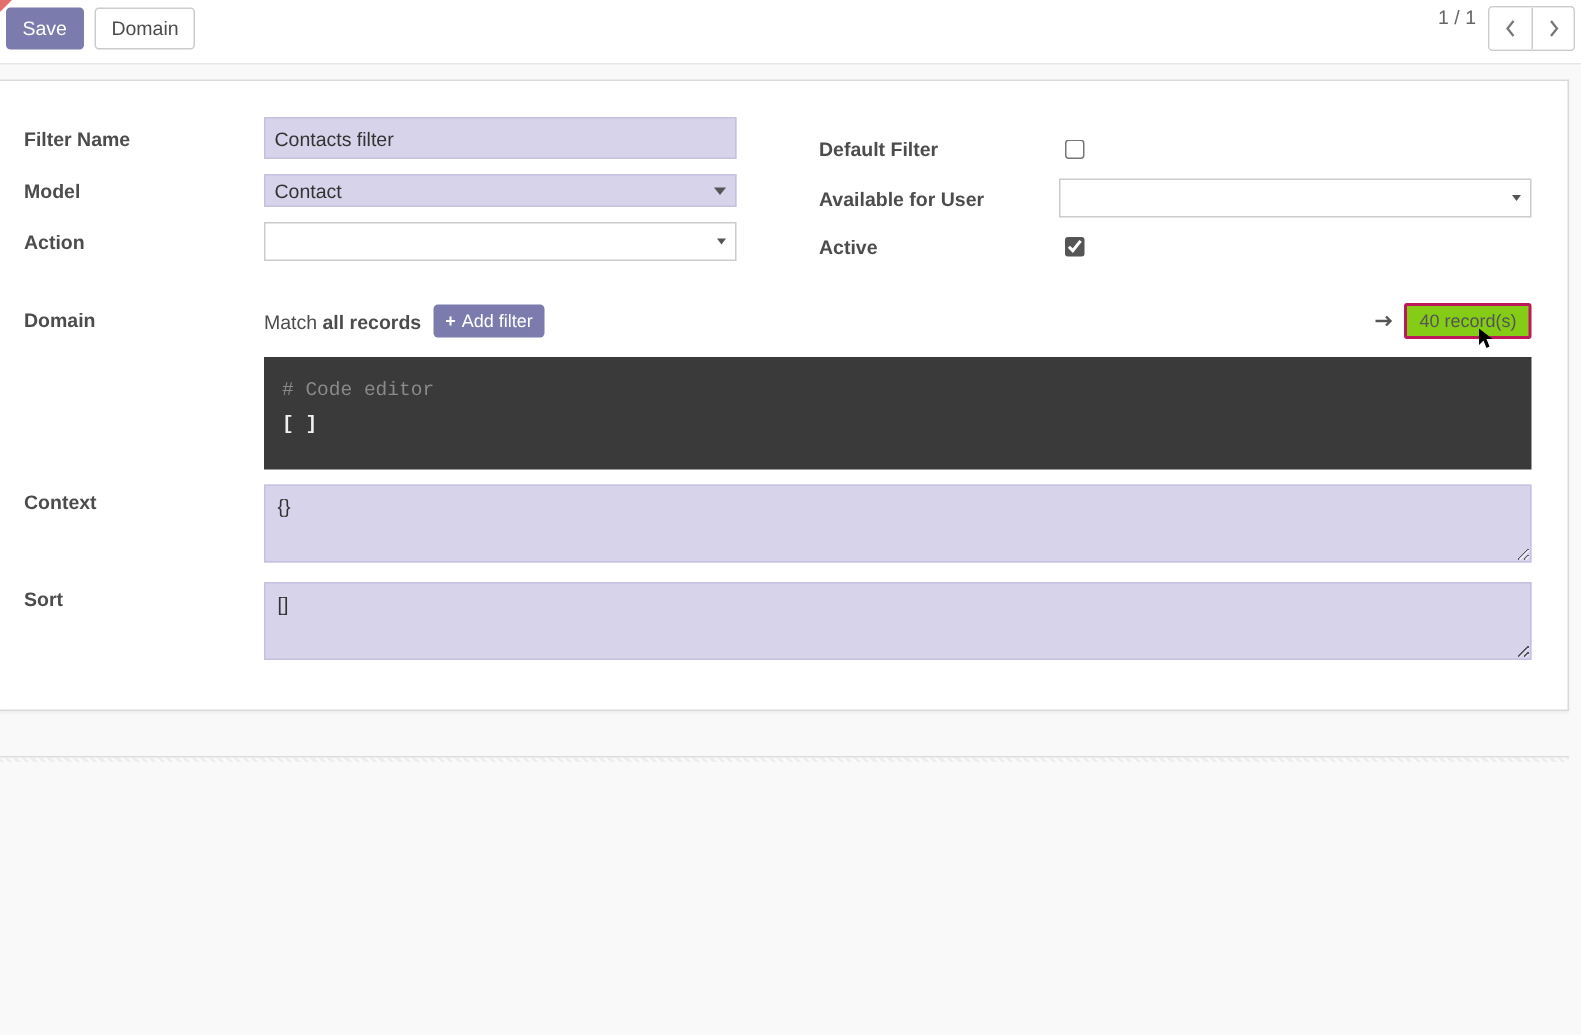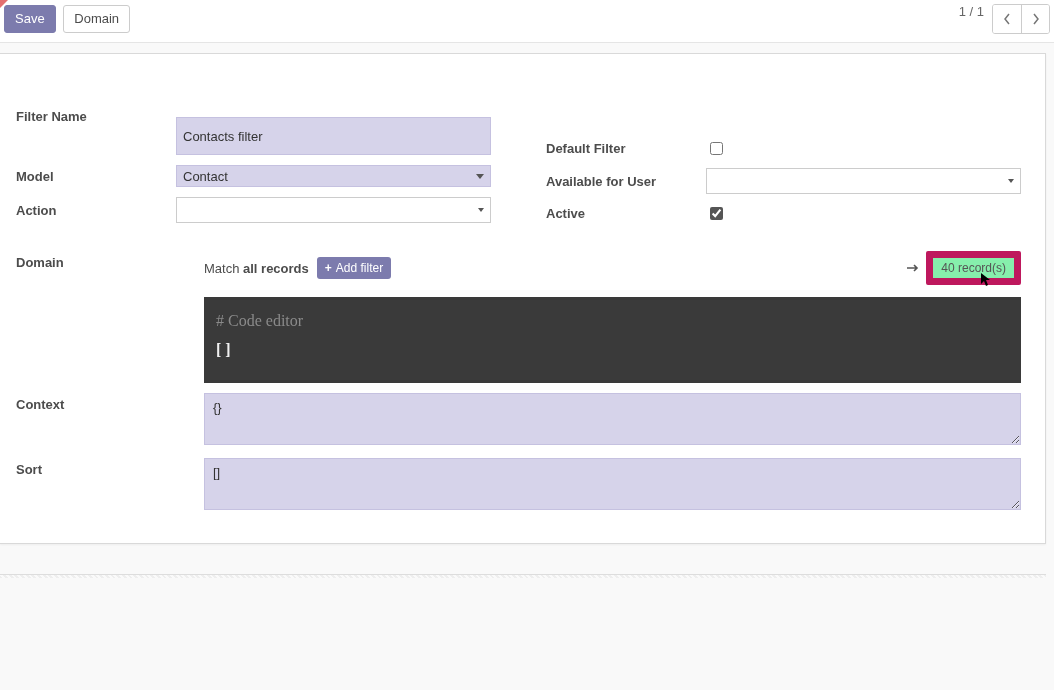--- a/index.html
+++ b/index.html
@@ -113,27 +113,26 @@
   .field-label {
     width: 160px;
     font-weight: 700;
     color: #4c4c4c;
     flex-shrink: 0;
   }
   .field-value { flex: 1; }
 
   .input-text {
     width: 100%;
-    height: 38px;
+    height: 28px;
     border: 1px solid #c5c1e0;
     background: #d6d3ea;
     color: #333;
     padding: 3px 6px;
     font-size: 13px;
-    margin-top: 39px;
   }
   .select-like {
     width: 100%;
     height: 22px;
     border: 1px solid #c5c1e0;
     background: #d6d3ea;
     display: flex;
     align-items: center;
     justify-content: space-between;
     padding: 0 6px;
@@ -165,21 +164,21 @@
     border-top: 4px solid #555;
   }
   .checkbox {
     width: 13px; height: 13px;
     accent-color: #555;
   }
 
   
   .full-row { display: flex; margin-bottom: 10px; }
   .full-row .field-label { width: 160px; padding-top: 4px; }
-  .full-row .field-value { flex: 1; margin-left: 28px; }
+  .full-row .field-value { flex: 1; }
 
   .domain-header {
     display: flex;
     justify-content: space-between;
     align-items: center;
     margin-bottom: 12px;
   }
   .domain-header-left { display: flex; align-items: center; gap: 8px; }
   .match-text { color: #4c4c4c; }
   .match-text strong { font-weight: 700; }
@@ -199,42 +198,42 @@
   .domain-header-right {
     display: flex;
     align-items: center;
     gap: 6px;
   }
   .arrow-right {
     color: #555;
     font-size: 13px;
   }
   .record-btn {
-    border: 7px solid #be185d;
-    background: #86efac;
+    border: 2px solid #be185d;
+    background: #84cc16;
     padding: 3px 8px;
     font-size: 12px;
     border-radius: 2px;
     cursor: pointer;
     color: #555;
     position: relative;
   }
   .cursor {
     position: absolute;
     right: 22px;
     bottom: -10px;
     width: 12px; height: 16px;
     pointer-events: none;
   }
 
   .code-editor {
     background: #3a3a3a;
     color: #ddd;
-    font-family: Liberation Serif, serif;
-    font-size: 16px;
+    font-family: Liberation Mono, monospace;
+    font-size: 13px;
     padding: 10px 12px 18px 12px;
     line-height: 1.8;
   }
   .code-comment { color: #8a8a8a; }
   .code-line { color: #f0f0f0; font-weight: 600; }
 
   .textarea-lavender {
     width: 100%;
     min-height: 52px;
     border: 1px solid #c5c1e0;

